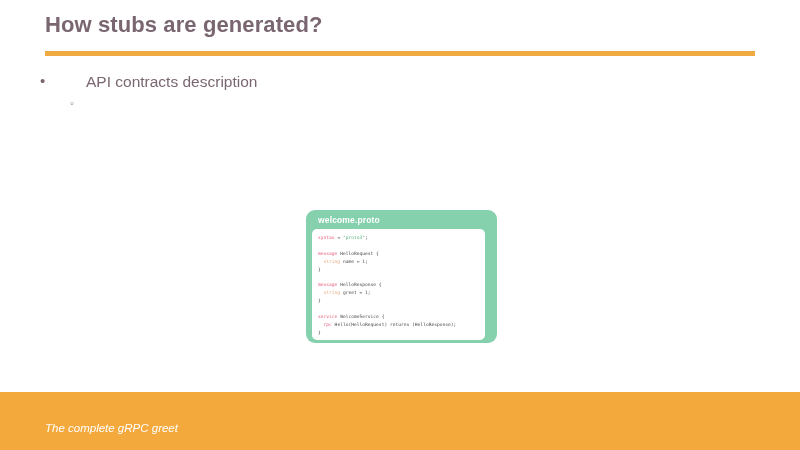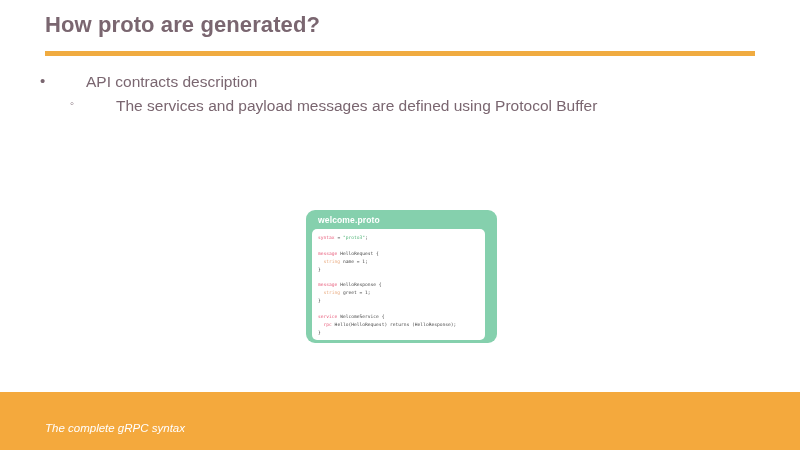--- a/index.html
+++ b/index.html
@@ -166,32 +166,31 @@
     font-style: italic;
     color: #ffffff;
     white-space: nowrap;
   }
 </style>
 </head>
 <body>
 
 <div class="slide">
 
-  <div class="slide-title">How proto are generated?</div>
+  <div class="slide-title">How stubs are generated?</div>
   <div class="title-rule"></div>
 
 
   <div class="bullets">
     <div class="bullet-l1">
       <span class="dot-solid">•</span>
       <span class="bullet-text">API contracts description</span>
     </div>
     <div class="bullet-l2">
       <span class="dot-hollow">◦</span>
-      <span class="bullet-text">The services and payload messages are defined using Protocol Buffer</span>
     </div>
   </div>
 
   <div class="code-card">
     <div class="code-card-title">welcome.proto</div>
     <div class="code-body" id="code-body">
         <div class="code-line"><span class="tok-kw">syntax</span><span class="tok-txt"> = </span><span class="tok-str">"proto3"</span><span class="tok-txt">;</span></div>
         <div class="code-line blank"></div>
         <div class="code-line"><span class="tok-kw">message</span><span class="tok-txt"> HelloRequest {</span></div>
         <div class="code-line"><span class="tok-type">  string</span><span class="tok-txt"> name = 1;</span></div>
@@ -201,15 +200,15 @@
         <div class="code-line"><span class="tok-type">  string</span><span class="tok-txt"> greet = 1;</span></div>
         <div class="code-line"><span class="tok-txt">}</span></div>
         <div class="code-line blank"></div>
         <div class="code-line"><span class="tok-kw">service</span><span class="tok-txt"> WelcomeService {</span></div>
         <div class="code-line"><span class="tok-kw">  rpc</span><span class="tok-txt"> Hello(HelloRequest) returns (HelloResponse);</span></div>
         <div class="code-line"><span class="tok-txt">}</span></div>
       </div>
   </div>
 
   <div class="footer-bar"></div>
-  <div class="footer-text">The complete gRPC syntax</div>
+  <div class="footer-text">The complete gRPC greet</div>
 
 </div>
 
 </body></html>

